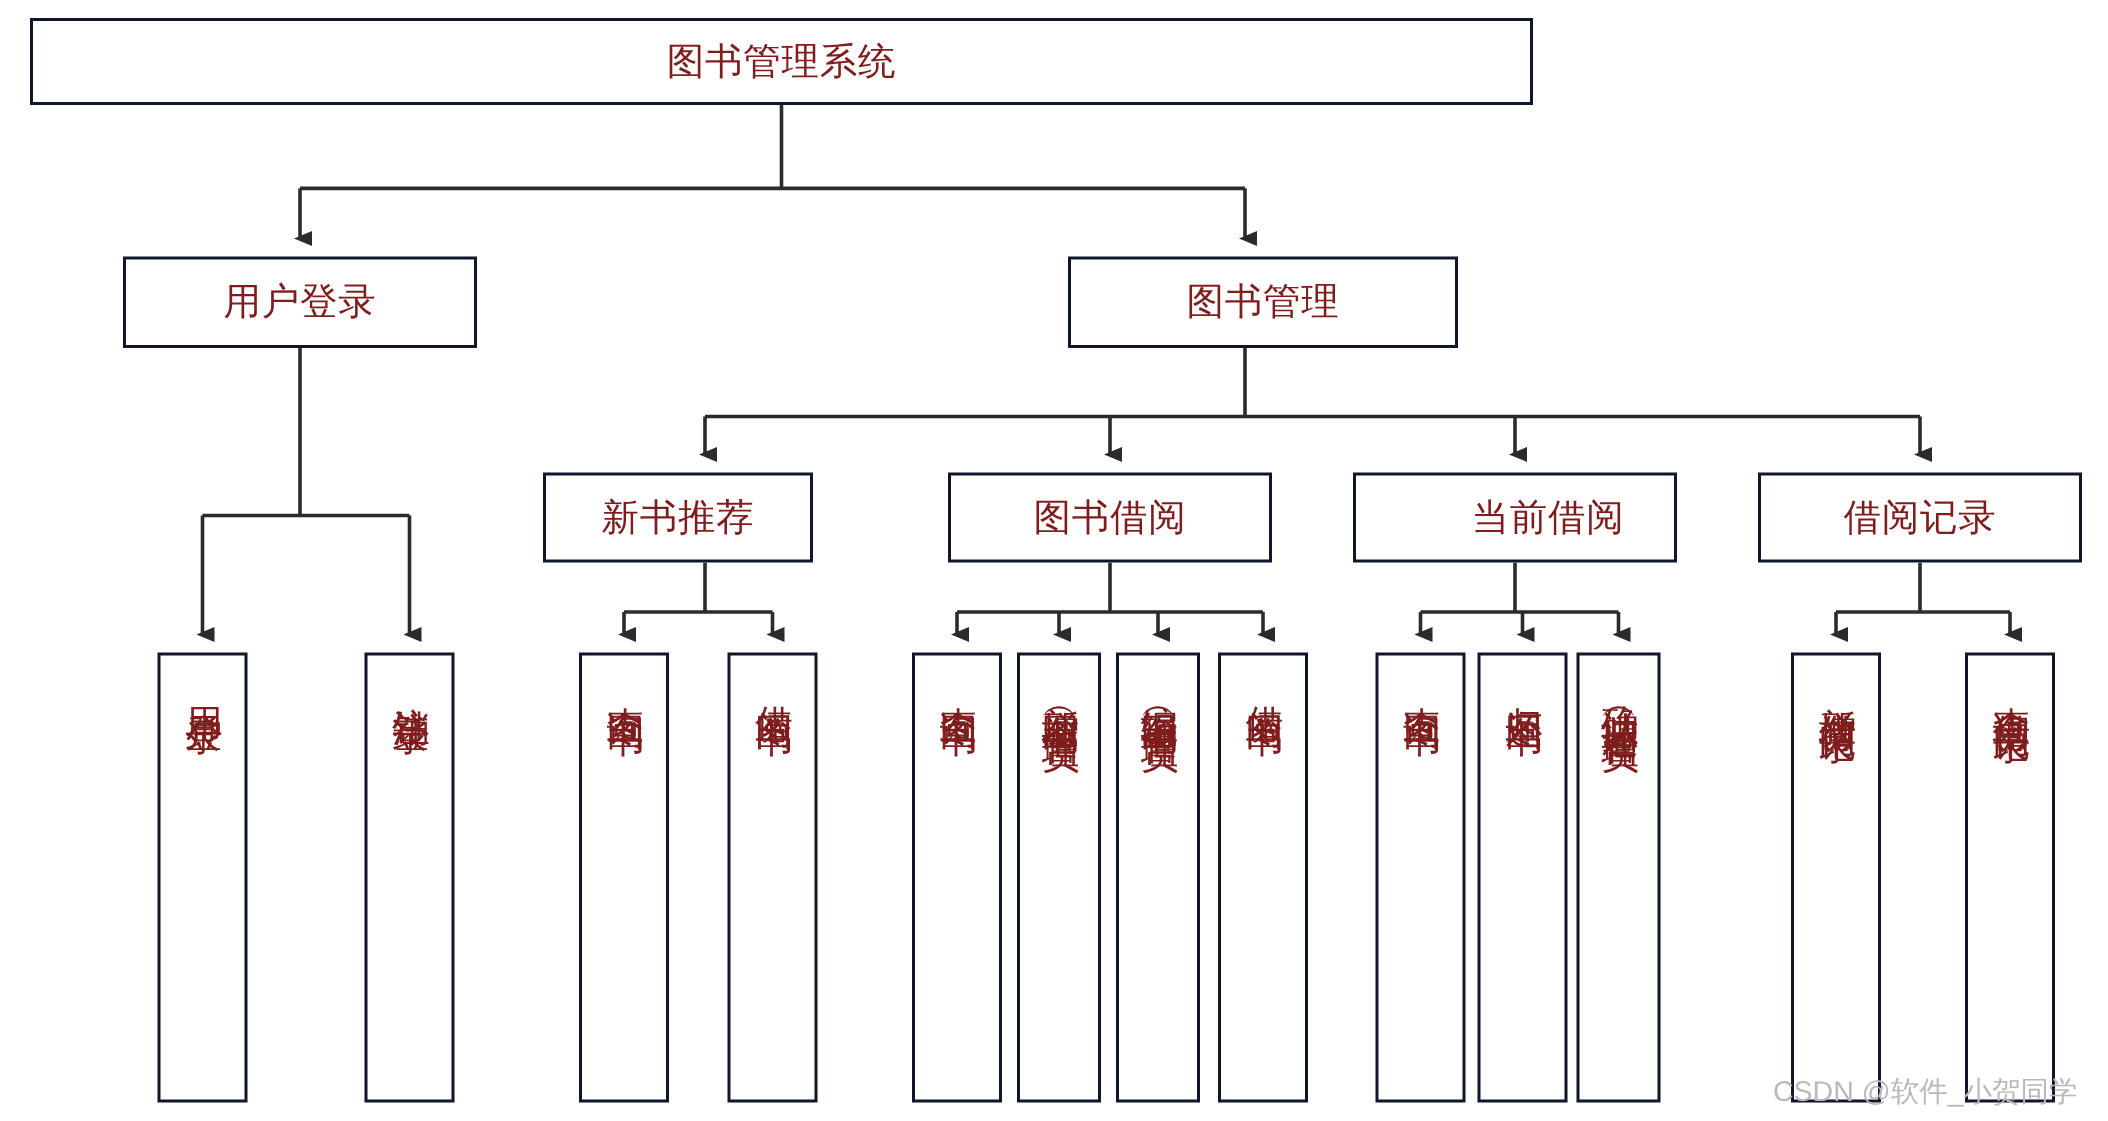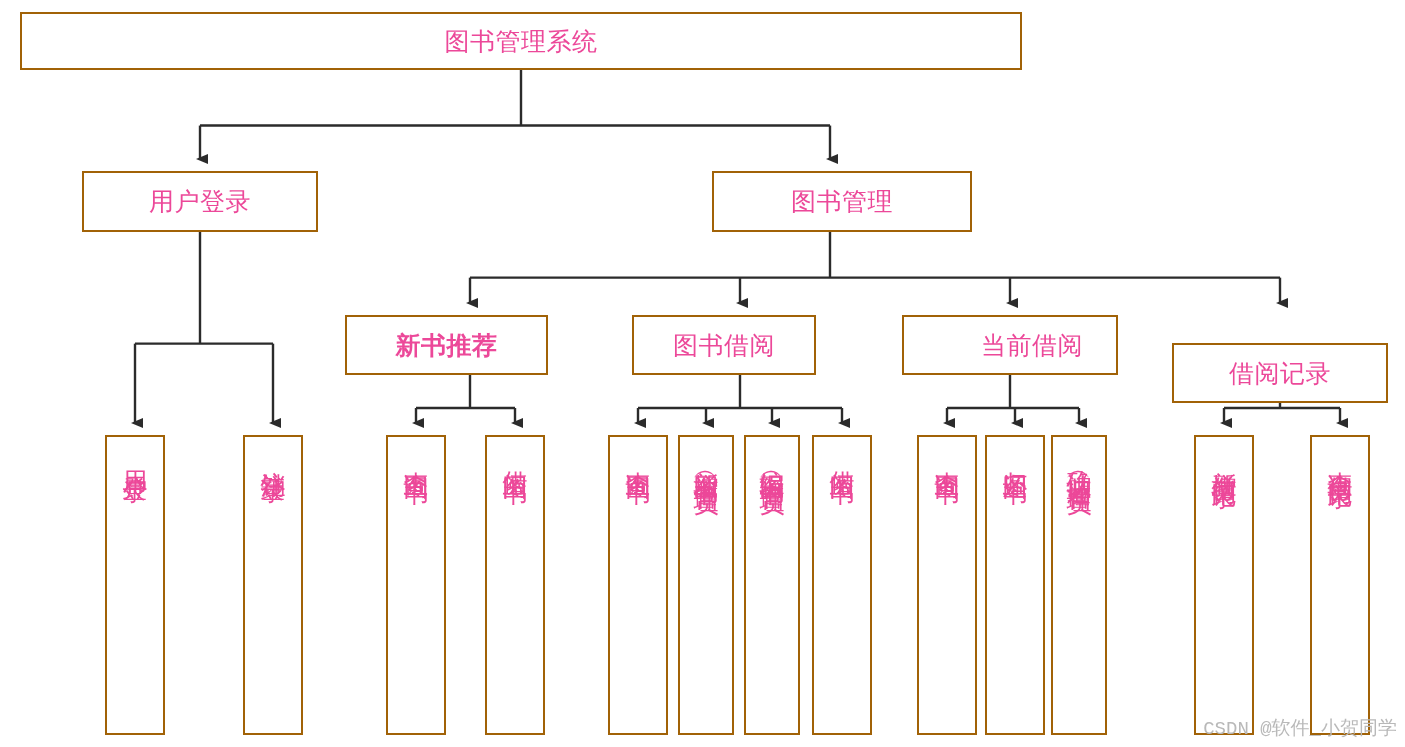--- a/index.html
+++ b/index.html
@@ -23,25 +23,25 @@
     left: 0;
     top: 0;
     width: 1405px;
     height: 747px;
     pointer-events: none;
   }
   .node {
     position: absolute;
     box-sizing: border-box;
     background: #ffffff;
-    border: 2px solid #a16207;
+    border: 2px solid #0f172a;
     display: flex;
     align-items: center;
     justify-content: center;
-    color: #ec4899;
+    color: #7f1d1d;
     z-index: 2;
   }
   .node .label {
     display: block;
     text-align: center;
     line-height: 1.08;
     white-space: nowrap;
   }
   
   .node.horiz .label {
@@ -60,27 +60,27 @@
   .node.vert .label {
     writing-mode: vertical-rl;
     text-orientation: upright;
     font-size: 25px;
     line-height: 1.0;
     letter-spacing: 3px;
     white-space: nowrap;
   }
   #watermark {
     position: absolute;
-    right: 8px;
+    right: 20px;
     bottom: 6px;
     font-size: 19px;
     color: #b9b9b9;
     z-index: 5;
     white-space: nowrap;
-    font-family: Liberation Mono, monospace;
+    font-family: Liberation Sans, sans-serif;
   }
 </style>
 </head>
 <body>
 
 <div id="canvas">
   <svg class="edges" viewBox="0 0 1405 747">
     <defs>
       <marker id="arrow" markerWidth="12" markerHeight="12" refX="5" refY="8" orient="auto" markerUnits="userSpaceOnUse">
         <path d="M0,0 L10,0 L5,12 z" fill="#2b2b2b"></path>
@@ -119,30 +119,30 @@
   <div id="node-layer">
       <div class="node horiz root" style="left: 20px; top: 12px; width: 1002px; height: 58px;">
         <span class="label">图书管理系统</span>
       </div>
       <div class="node horiz" style="left: 82px; top: 171px; width: 236px; height: 61px;">
         <span class="label">用户登录</span>
       </div>
       <div class="node horiz" style="left: 712px; top: 171px; width: 260px; height: 61px;">
         <span class="label">图书管理</span>
       </div>
-      <div class="node horiz" style="left: 345px; top: 315px; width: 203px; height: 60px; font-weight: bold;">
+      <div class="node horiz" style="left: 362px; top: 315px; width: 180px; height: 60px;">
         <span class="label">新书推荐</span>
       </div>
-      <div class="node horiz" style="left: 632px; top: 315px; width: 184px; height: 60px; justify-content: center;">
+      <div class="node horiz" style="left: 632px; top: 315px; width: 216px; height: 60px; justify-content: center;">
         <span class="label">图书借阅</span>
       </div>
       <div class="node horiz" style="left: 902px; top: 315px; width: 216px; height: 60px; padding-left: 44px;">
         <span class="label">当前借阅</span>
       </div>
-      <div class="node horiz" style="left: 1172px; top: 315px; width: 216px; height: 60px; margin-top: 28px;">
+      <div class="node horiz" style="left: 1172px; top: 315px; width: 216px; height: 60px;">
         <span class="label">借阅记录</span>
       </div>
       <div class="node vert" style="left: 105px; top: 435px; width: 60px; height: 300px;">
         <span class="label">用户登录</span>
       </div>
       <div class="node vert" style="left: 243px; top: 435px; width: 60px; height: 300px;">
         <span class="label">注销登录</span>
       </div>
       <div class="node vert" style="left: 386px; top: 435px; width: 60px; height: 300px;">
         <span class="label">查询图书</span>

